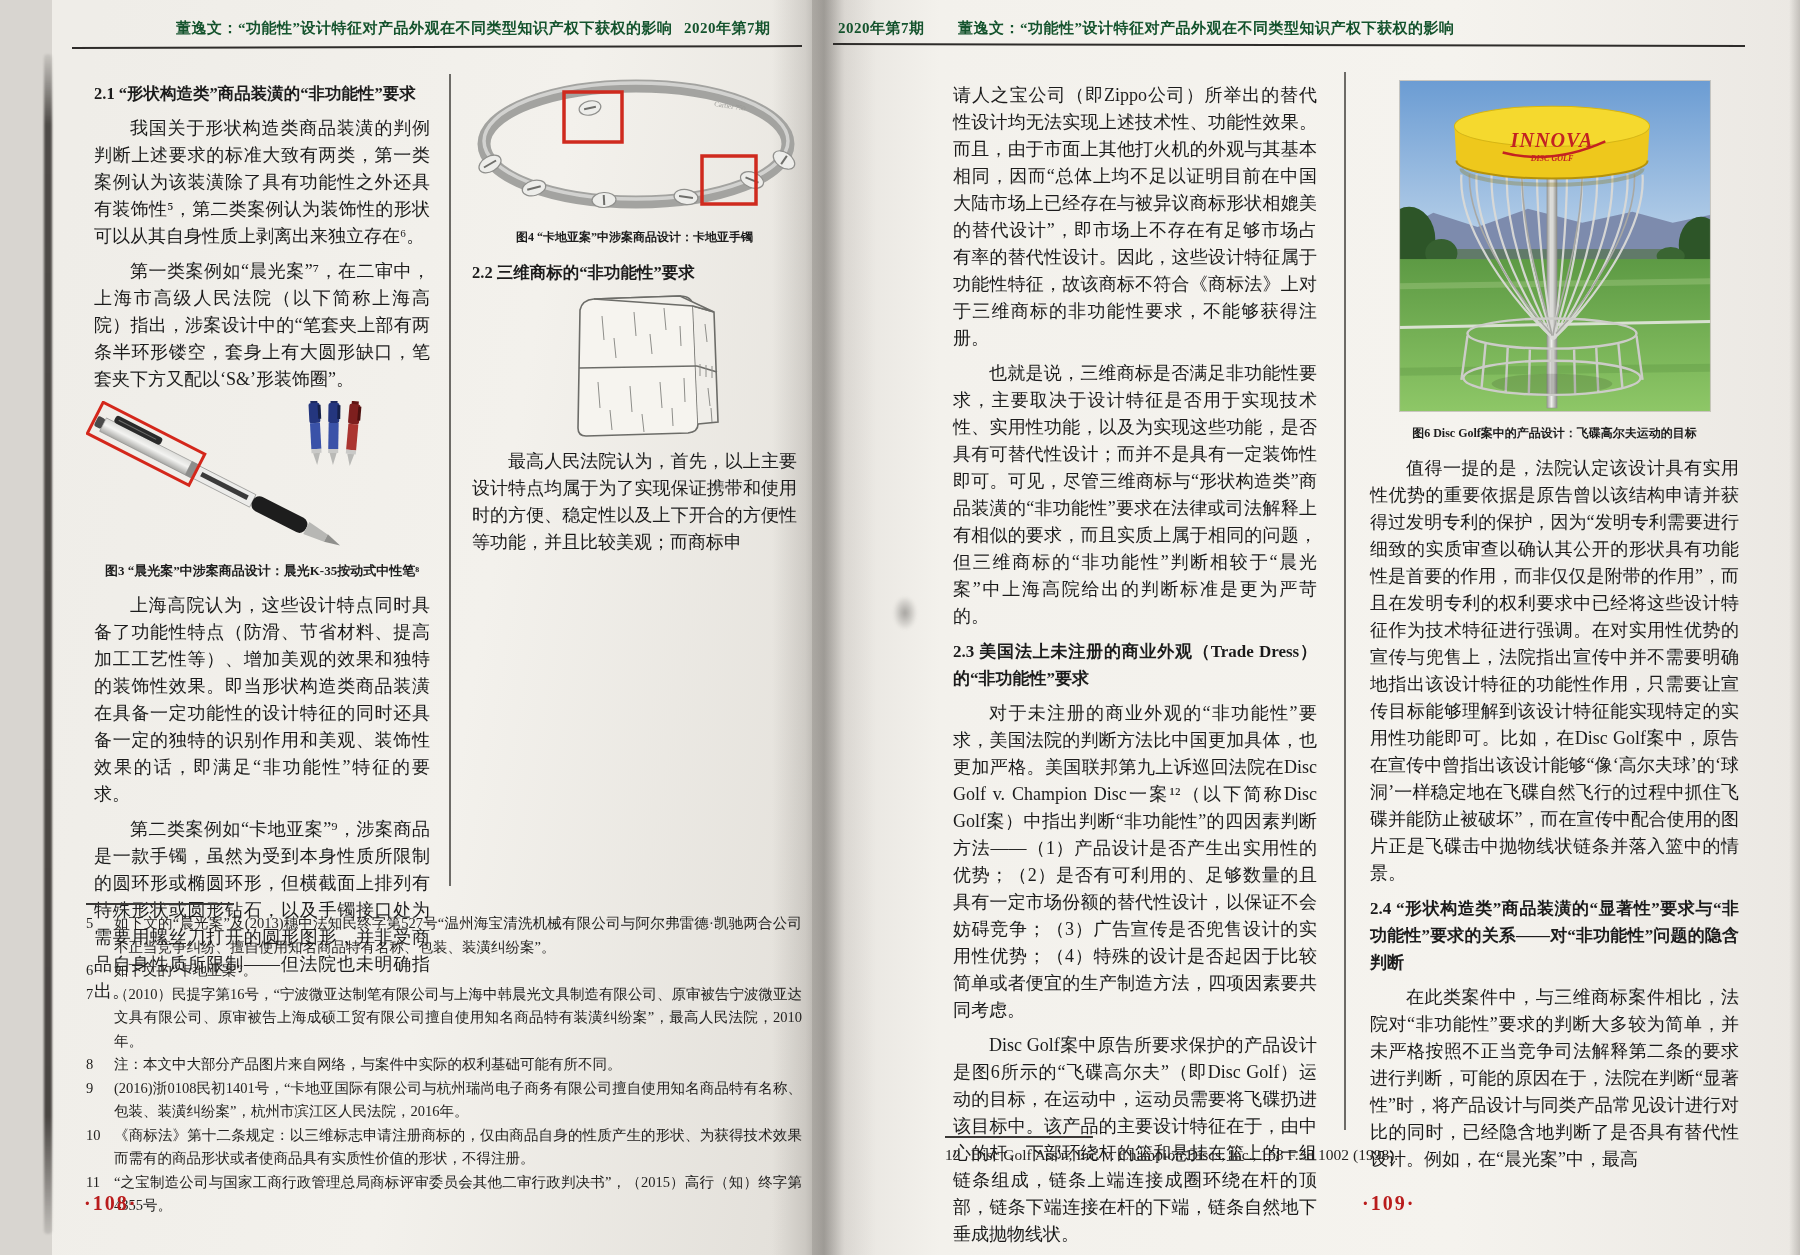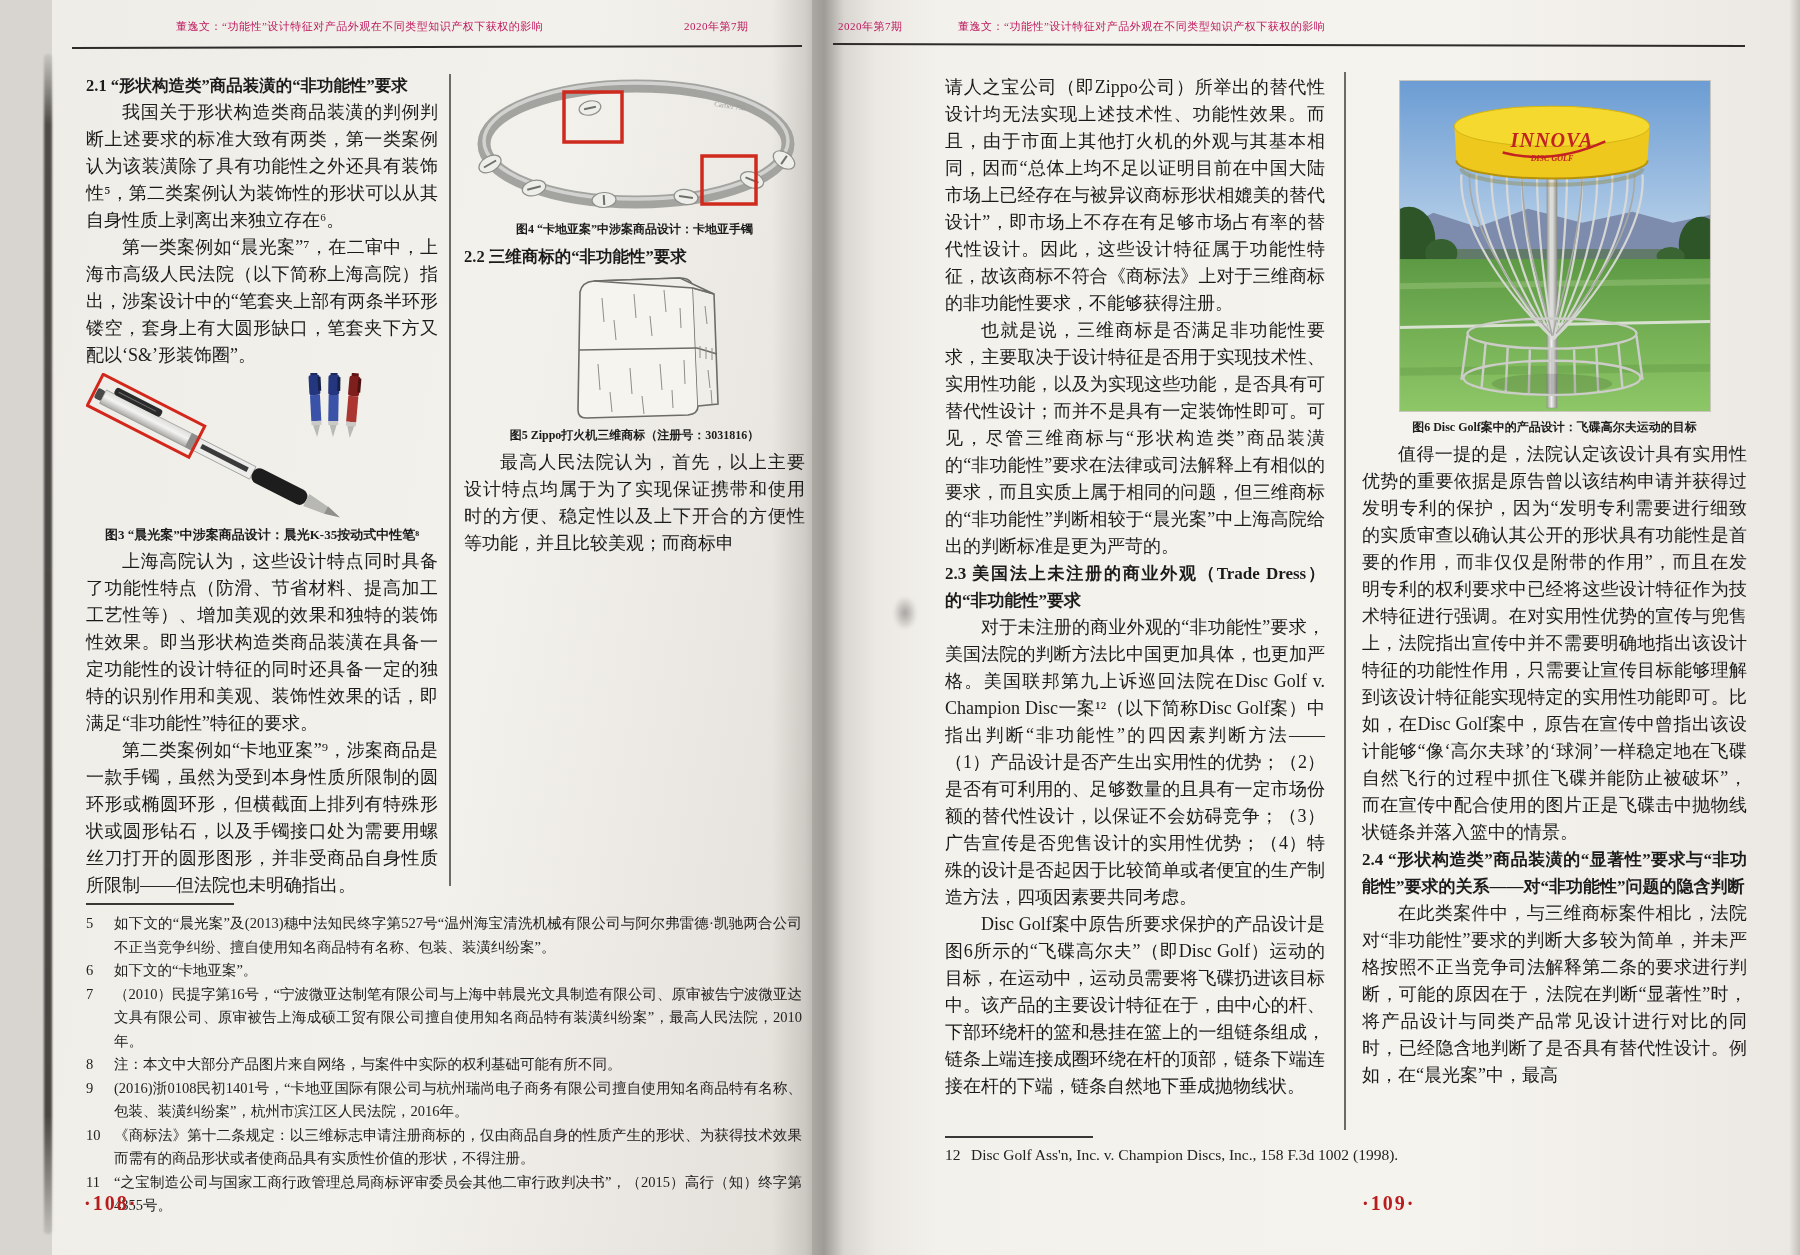--- a/index.html
+++ b/index.html
@@ -14,34 +14,34 @@
   .page-right{left:812px;width:988px;background:linear-gradient(90deg,#ccc9c3 0,#e7e4df 3%,#f3f1ec 13%,#f5f3ee 65%,#ebe8e3 100%)}
   .gutter{position:absolute;left:772px;top:0;width:104px;height:1255px;pointer-events:none;
     background:linear-gradient(90deg,rgba(80,74,68,0) 0%,rgba(80,74,68,.16) 32%,rgba(48,44,40,.34) 50%,rgba(100,92,86,.10) 70%,rgba(0,0,0,0) 100%)}
   .edge-strip{position:absolute;left:44px;top:54px;width:8px;height:1180px;border-radius:4px;filter:blur(1px);
     background:linear-gradient(180deg,rgba(30,28,26,.08),rgba(38,35,32,.78) 6%,rgba(42,38,35,.82) 90%,rgba(30,28,26,.12))}
   .edge-right{position:absolute;left:1789px;top:0;width:11px;height:1255px;
     background:linear-gradient(90deg,rgba(0,0,0,0),rgba(90,85,80,.28))}
   .rule{position:absolute;height:2px;background:#2e2c2a}
   .rule-l{left:72px;top:46px;width:730px;transform:rotate(-.15deg)}
   .rule-r{left:833px;top:44px;width:912px;transform:rotate(.12deg)}
-  .hdr{position:absolute;top:19px;font-size:11px;font-weight:400;color:#be185d;letter-spacing:.5px;white-space:nowrap}
+  .hdr{position:absolute;top:19px;font-size:15px;font-weight:700;color:#14532d;letter-spacing:.5px;white-space:nowrap}
   .hdr-title-l{left:176px}
   .hdr-issue-l{left:684px}
   .hdr-issue-r{left:838px}
   .hdr-title-r{left:958px}
   .vd{position:absolute;width:1.5px;background:#6d6b67}
   .vd-l{left:449px;top:74px;height:812px}
   .vd-r{left:1344px;top:72px;height:1058px}
   .col{position:absolute;text-align:justify}
   .c1{left:86px;top:72px;width:352px;font-size:18px;line-height:27px}
   .c2{left:464px;top:72px;width:341px;font-size:18px;line-height:27px}
   .c3{left:945px;top:74px;width:380px;font-size:18px;line-height:27px}
   .c4{left:1362px;top:72px;width:385px;font-size:18px;line-height:27px}
-  .col p{margin:0}
+  .col p{margin:8px}
   .ind{text-indent:2em}
   .h{font-weight:700;margin:2px 0 6px}
   .h-nowrap{white-space:nowrap;font-size:16.5px}
   .h-ml{font-size:17px;line-height:27px;margin:4px 0 4px}
   .cap{font-weight:700;text-align:center;white-space:nowrap;margin:4px 0 6px}
   .cap-s{font-size:13px}
   .cap-m{font-size:12px}
   .fig{display:block;margin:4px auto 0}
   .fnsep{position:absolute;height:1.5px;background:#3a3836}
   .fnsep-l{left:86px;top:903px;width:148px}
@@ -208,21 +208,20 @@
         <path d="M118,86 l2,26"></path>
         <path d="M142,82 l1,24"></path>
       <path d="M68,114 l2,20"></path>
         <path d="M100,118 l2,18"></path>
         <path d="M130,112 l1,18"></path>
       <path d="M163,28 l2,18"></path>
         <path d="M166,92 l2,18"></path>
         <path d="M169,112 l1,14"></path>
     </g>
   </svg>
-  <p class="cap cap-m">图5 Zippo打火机三维商标（注册号：3031816）</p>
 
   <p class="ind">最高人民法院认为，首先，以上主要设计特点均属于为了实现保证携带和使用时的方便、稳定性以及上下开合的方便性等功能，并且比较美观；而商标申</p>
 </div>
 
 <div class="fnsep fnsep-l"></div>
 <div class="fnblock">
   <div class="fn">
       <span class="fn-num">5</span>
       <span class="fn-txt">如下文的“晨光案”及(2013)穗中法知民终字第527号“温州海宝清洗机械有限公司与阿尔弗雷德·凯驰两合公司不正当竞争纠纷、擅自使用知名商品特有名称、包装、装潢纠纷案”。</span>
     </div>

